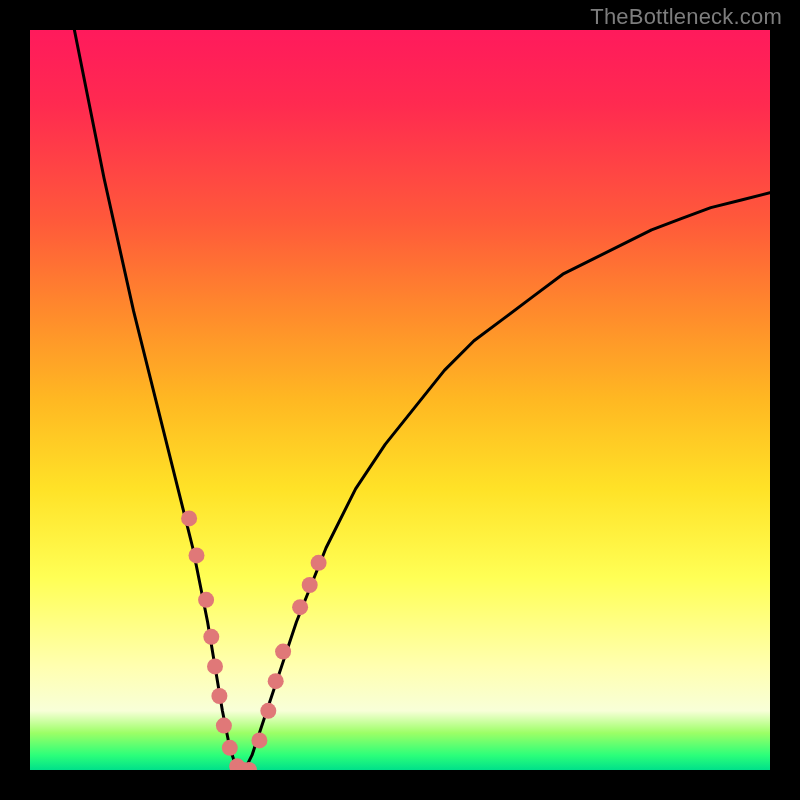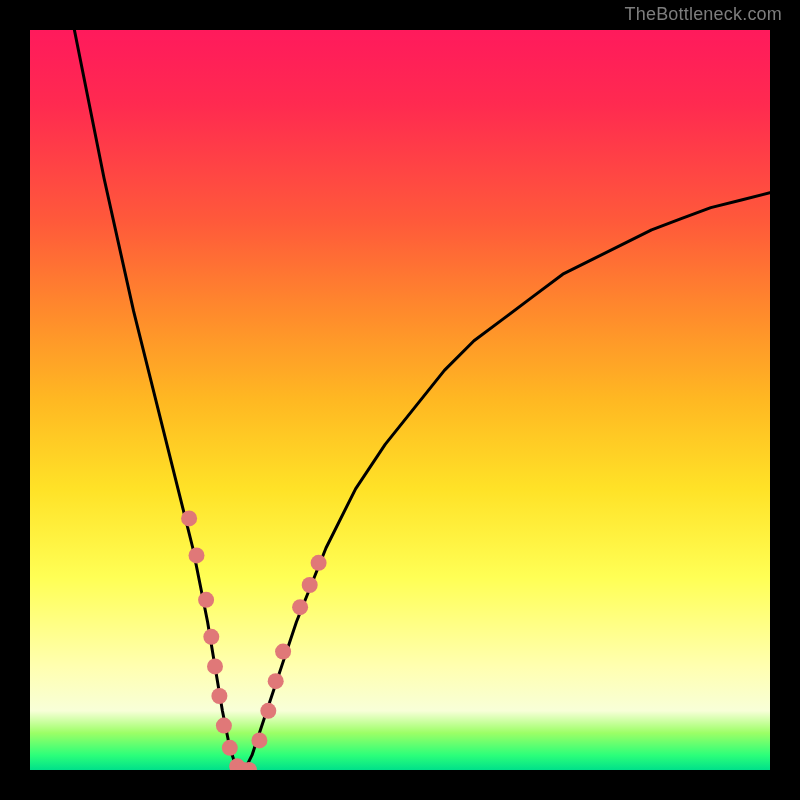--- a/index.html
+++ b/index.html
@@ -45,21 +45,21 @@
     top: 0;
     width: 740px;
     height: 740px;
     pointer-events: none;
   }
   .watermark {
     position: absolute;
     top: 4px;
     right: 18px;
     color: #7d7d7d;
-    font-size: 18px;
+    font-size: 22px;
     letter-spacing: 0.2px;
     font-weight: 400;
   }
 </style>
 </head>
 <body>
 
 <div class="frame">
 
   <div class="watermark">TheBottleneck.com</div>

